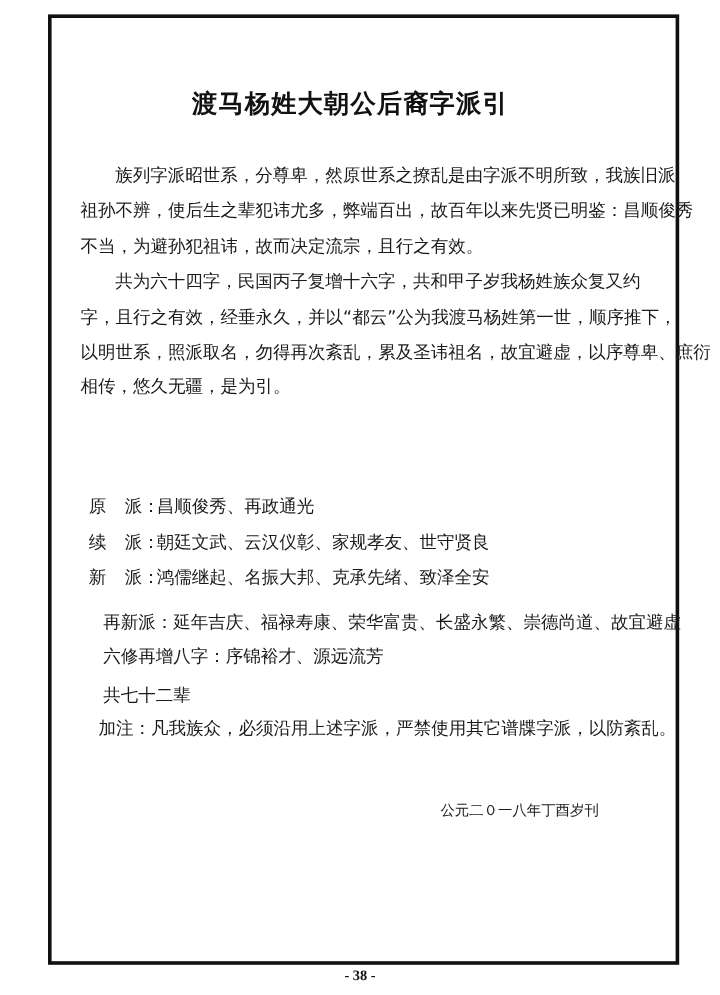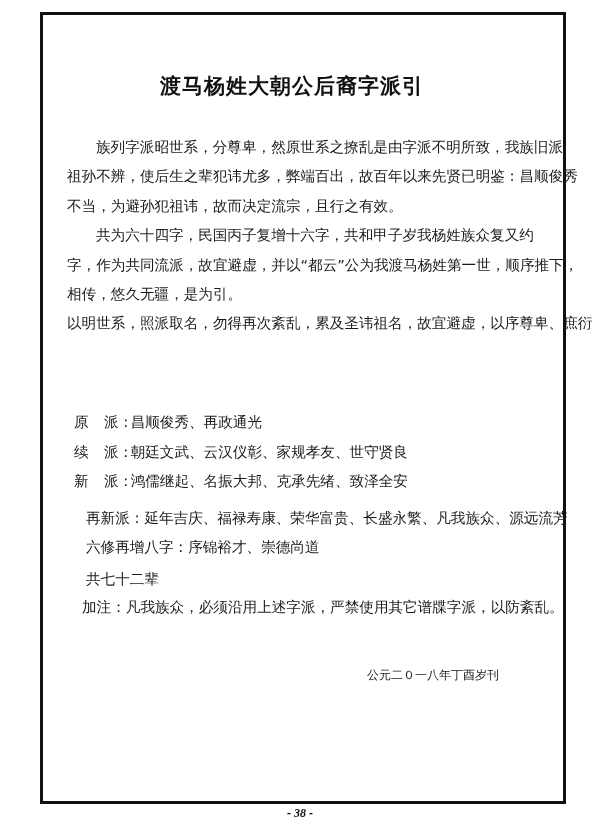--- a/index.html
+++ b/index.html
@@ -84,62 +84,61 @@
     .page-number {
       position: absolute;
       left: 0;
       top: 806px;
       width: 600px;
       text-align: center;
       font-family: "Liberation Serif", "DejaVu Serif", serif;
       font-weight: bold;
       font-size: 12px;
       color: #111111;
-      font-style: italic;
     }
   </style>
 </head>
 <body>
 
 <div class="frame"></div>
 
 <div class="title">渡马杨姓大朝公后裔字派引</div>
 
 <div class="body-text">
   <div>
     <span class="line" style="padding-left:29px;">族列字派昭世系，分尊卑，然原世系之撩乱是由字派不明所致，我族旧派</span>
     <span class="line">祖孙不辨，使后生之辈犯讳尤多，弊端百出，故百年以来先贤已明鉴：昌顺俊秀</span>
     <span class="line">不当，为避孙犯祖讳，故而决定流宗，且行之有效。</span>
   </div>
   <div>
     <span class="line" style="padding-left:29px;">共为六十四字，民国丙子复增十六字，共和甲子岁我杨姓族众复又约</span>
-    <span class="line">字，作为共同流派，故宜避虚，并以“都云”公为我渡马杨姓第一世，顺序推下，</span>
+    <span class="line">字，且行之有效，经垂永久，并以“都云”公为我渡马杨姓第一世，顺序推下，</span>
+    <span class="line">以明世系，照派取名，勿得再次紊乱，累及圣讳祖名，故宜避虚，以序尊卑、庶衍</span>
     <span class="line">相传，悠久无疆，是为引。</span>
-    <span class="line">以明世系，照派取名，勿得再次紊乱，累及圣讳祖名，故宜避虚，以序尊卑、庶衍</span>
   </div>
 </div>
 
 <div class="lineage" style="top:413px;">
   <span class="lbl"><span class="c1">原</span><span>派：</span></span>
   <span>昌顺俊秀、再政通光</span>
 </div>
 
 <div class="lineage" style="top:443px;">
   <span class="lbl"><span class="c1">续</span><span>派：</span></span>
   <span>朝廷文武、云汉仪彰、家规孝友、世守贤良</span>
 </div>
 
 <div class="lineage" style="top:472px;">
   <span class="lbl"><span class="c1">新</span><span>派：</span></span>
   <span>鸿儒继起、名振大邦、克承先绪、致泽全安</span>
 </div>
 
-<div class="note" style="top:509px;">再新派：延年吉庆、福禄寿康、荣华富贵、长盛永繁、凡我族众、源远流芳</div>
+<div class="note" style="top:509px;">再新派：延年吉庆、福禄寿康、荣华富贵、长盛永繁、崇德尚道、故宜避虚</div>
 
-<div class="note" style="top:538px;">六修再增八字：序锦裕才、崇德尚道</div>
+<div class="note" style="top:538px;">六修再增八字：序锦裕才、源远流芳</div>
 
 <div class="note" style="top:570px;">共七十二辈</div>
 
 <div class="note" style="top:598px; left:82px;">加注：凡我族众，必须沿用上述字派，严禁使用其它谱牒字派，以防紊乱。</div>
 
 <div class="date">公元二０一八年丁酉岁刊</div>
 
 <div class="page-number">- 38 -</div>
 
 </body></html>

